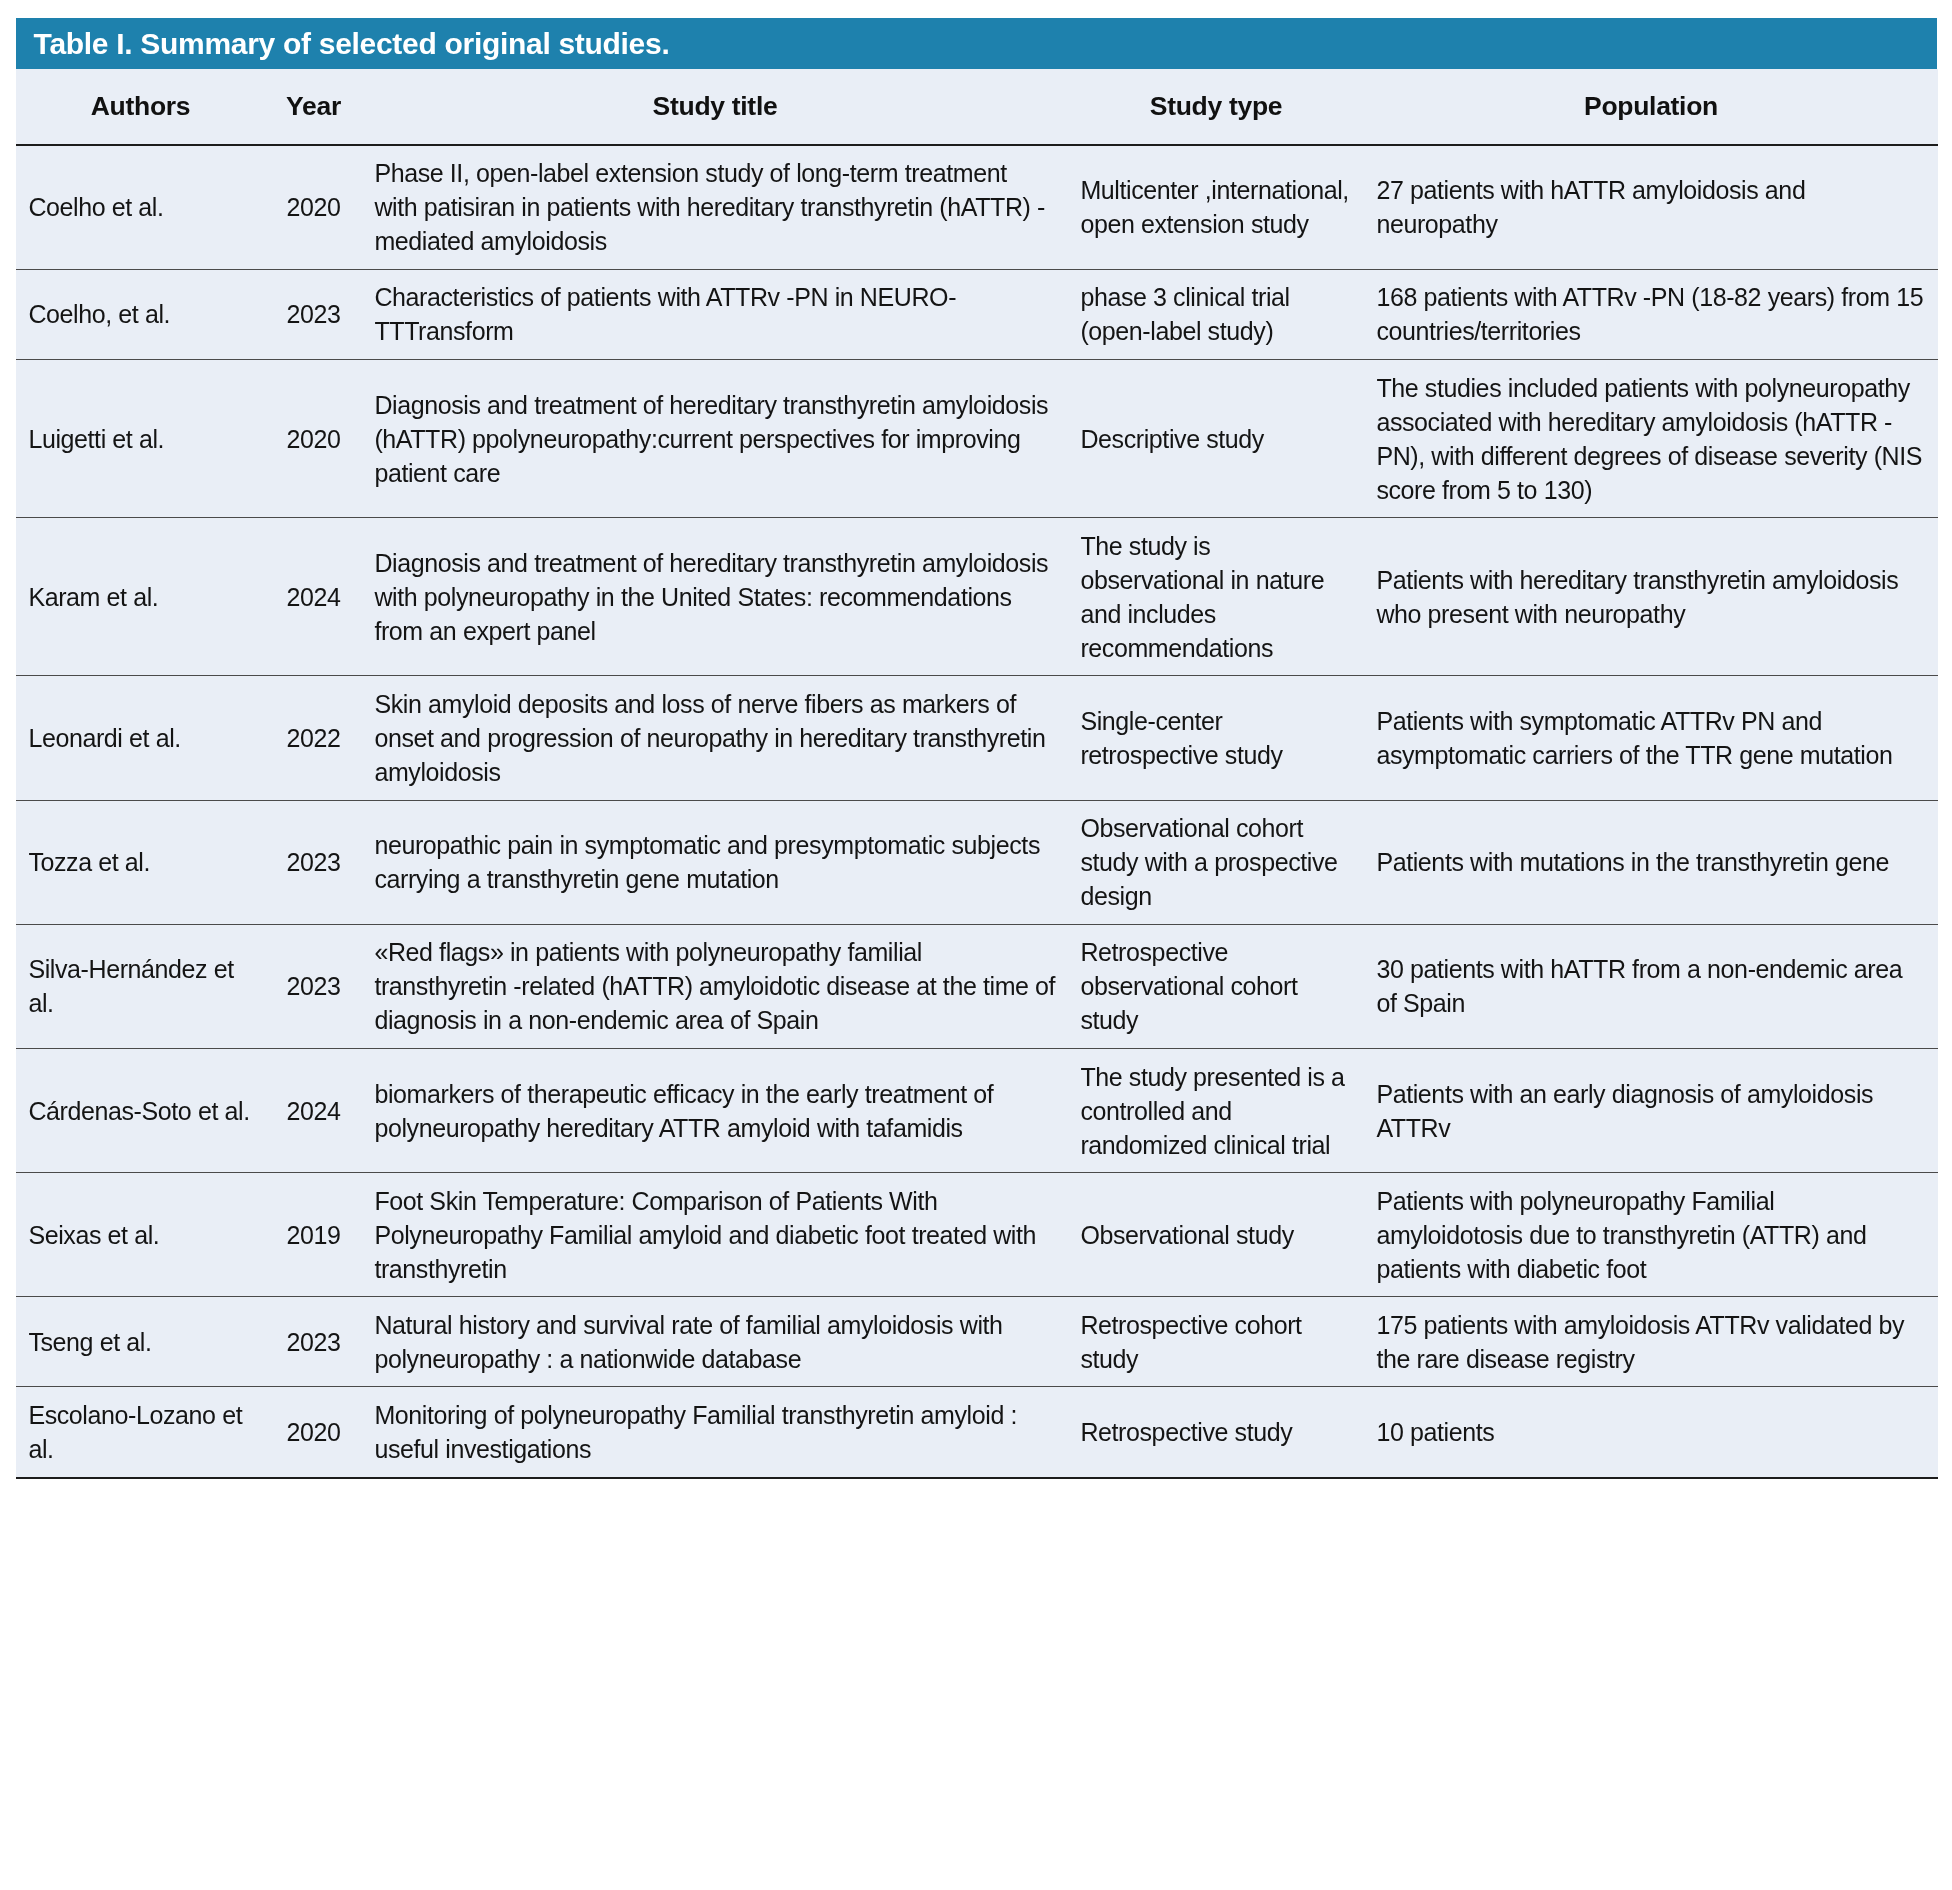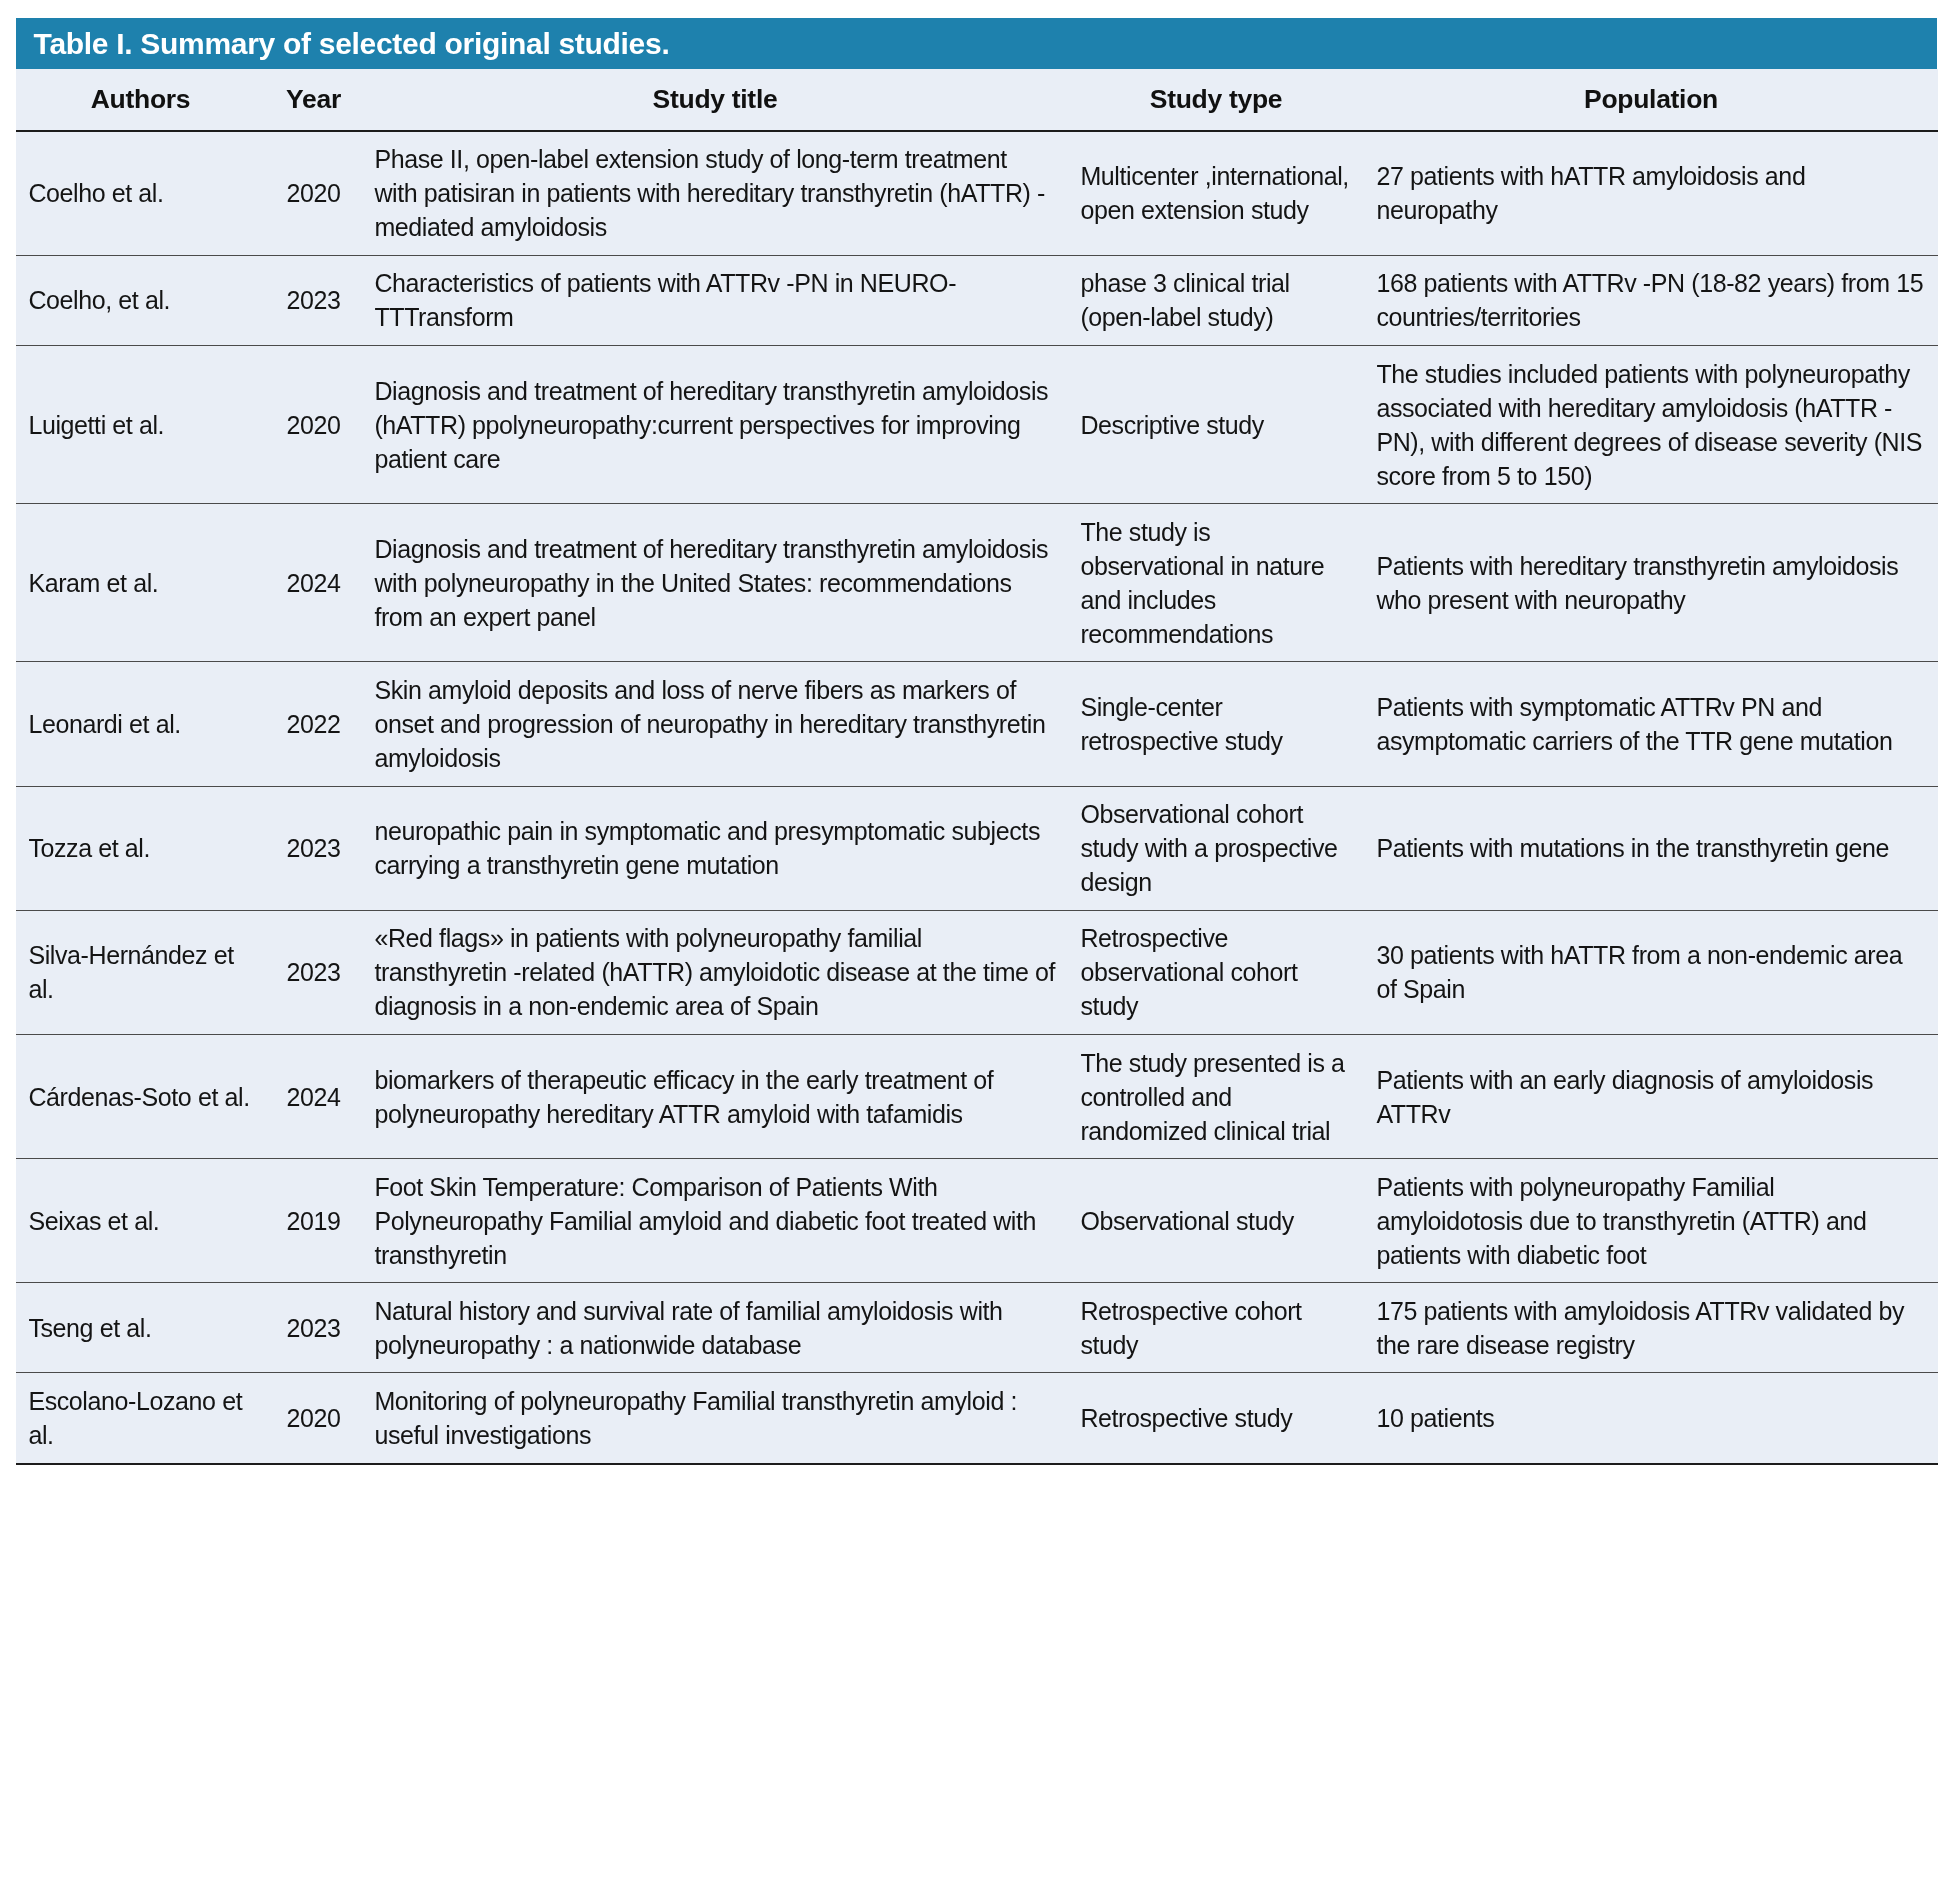--- a/index.html
+++ b/index.html
@@ -40,21 +40,21 @@
     table-layout: fixed;
     background: #E9EEF6;
   }
   table.studies th {
     background: #E9EEF6;
     font-weight: bold;
     font-size: 26.5px;
     color: #111111;
     text-align: center;
     height: 50px;
-    padding: 15px 7px;
+    padding: 22px 7px;
     border-bottom: 2.6px solid #1c1c1c;
     box-sizing: border-box;
     letter-spacing: -0.3px;
   }
   table.studies td {
     font-size: 25px;
     line-height: 34px;
     letter-spacing: -0.4px;
     vertical-align: middle;
     padding: 10.6px 12.4px;
@@ -117,21 +117,21 @@
     <td class="c-title">Characteristics of patients with ATTRv -PN in NEURO- TTTransform</td>
     <td class="c-type">phase 3 clinical trial (open-label study)</td>
     <td class="c-pop">168 patients with ATTRv -PN (18-82 years) from 15 countries/territories</td>
   </tr>
 
   <tr>
     <td class="c-authors">Luigetti et al.</td>
     <td class="c-year">2020</td>
     <td class="c-title">Diagnosis and treatment of hereditary transthyretin amyloidosis (hATTR) ppolyneuropathy:current perspectives for improving patient care</td>
     <td class="c-type">Descriptive study</td>
-    <td class="c-pop">The studies included patients with polyneuropathy associated with hereditary amyloidosis (hATTR - PN), with different degrees of disease severity (NIS score from 5 to 150)</td>
+    <td class="c-pop">The studies included patients with polyneuropathy associated with hereditary amyloidosis (hATTR - PN), with different degrees of disease severity (NIS score from 5 to 130)</td>
   </tr>
 
   <tr>
     <td class="c-authors">Karam et al.</td>
     <td class="c-year">2024</td>
     <td class="c-title">Diagnosis and treatment of hereditary transthyretin amyloidosis with polyneuropathy in the United States: recommendations from an expert panel</td>
     <td class="c-type">The study is observational in nature and includes recommendations</td>
     <td class="c-pop">Patients with hereditary transthyretin amyloidosis who present with neuropathy</td>
   </tr>
 

